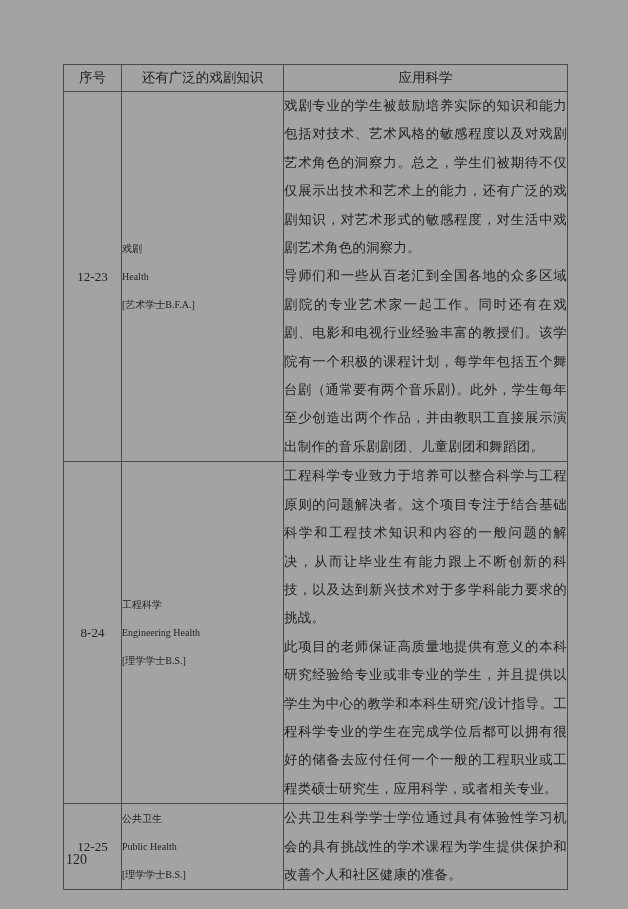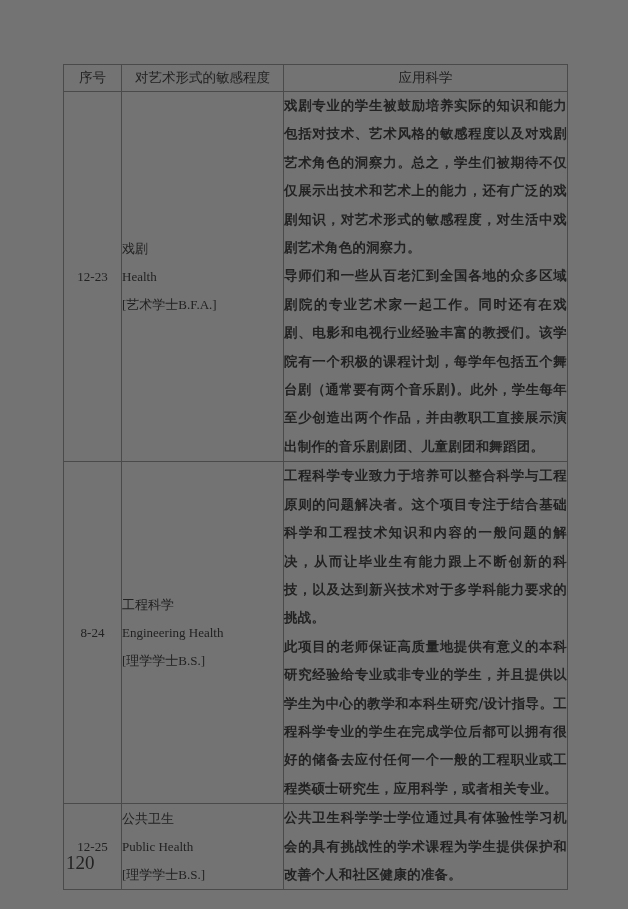--- a/index.html
+++ b/index.html
@@ -1,50 +1,50 @@
 <!DOCTYPE html>
 <html><head>
   <meta charset="utf-8">
   <style>
     html, body { margin: 0; padding: 0; background: #ffffff; }
     body { width: 628px; height: 909px; position: relative; overflow: hidden;
            font-family: "DejaVu Serif", "Liberation Serif", serif; color: #222; }
-    .page { position: absolute; left: 0; top: 0; width: 628px; height: 909px; background: #737373; }
+    .page { position: absolute; left: 0; top: 0; width: 628px; height: 909px; background: #a3a3a3; }
     table.main { position: absolute; left: 63px; top: 64px; width: 504px;
                  border-collapse: collapse; table-layout: fixed; }
     table.main td, table.main th { border: 1.5px solid #4a4a4a; padding: 0; vertical-align: middle; }
     col.c1 { width: 58px; } col.c2 { width: 162px; } col.c3 { width: 284px; }
     th { height: 26px; font-weight: normal; font-size: 13.5px; text-align: center;
          font-family: "DejaVu Sans", "Liberation Sans", sans-serif; }
     td.num { font-size: 13px; padding-left: 2px; font-family: "Liberation Serif", serif; text-align: center; }
-    td.major { font-size: 13px; padding-left: 1px; line-height: 28px; font-family: "Liberation Serif", serif; }
+    td.major { font-size: 10px; padding-left: 1px; line-height: 28px; font-family: "Liberation Serif", serif; }
     td.goal { font-size: 13.4px; line-height: 28.4px; padding: 3px 1px 3px 2px;
               letter-spacing: 0.3px; text-align: justify; text-align-last: left;
-              font-family: "DejaVu Sans", "Liberation Sans", sans-serif; font-weight: bold; }
+              font-family: "DejaVu Sans", "Liberation Sans", sans-serif; }
     td.goal p { margin: 0; }
     .r1 td { height: 355px; }
     .r2 td { height: 309px; }
     .r3 td { height: 78px; }
-    .page-number { position: absolute; left: 66px; top: 852px; font-size: 19px;
+    .page-number { position: absolute; left: 66px; top: 852px; font-size: 14px;
                    font-family: "Liberation Serif", serif; }
   </style>
 </head>
 <body>
 
 <div class="page">
   <table class="main">
     <colgroup>
         <col class="c1">
         <col class="c2">
         <col class="c3">
       </colgroup>
     <thead>
       <tr>
         <th>序号</th>
-        <th>对艺术形式的敏感程度</th>
+        <th>还有广泛的戏剧知识</th>
         <th>应用科学</th>
       </tr>
     </thead>
     <tbody>
       <tr class="r1">
         <td class="num">12-23</td>
         <td class="major">
           <div>戏剧</div>
           <div>Health</div>
           <div>[艺术学士B.F.A.]</div>

